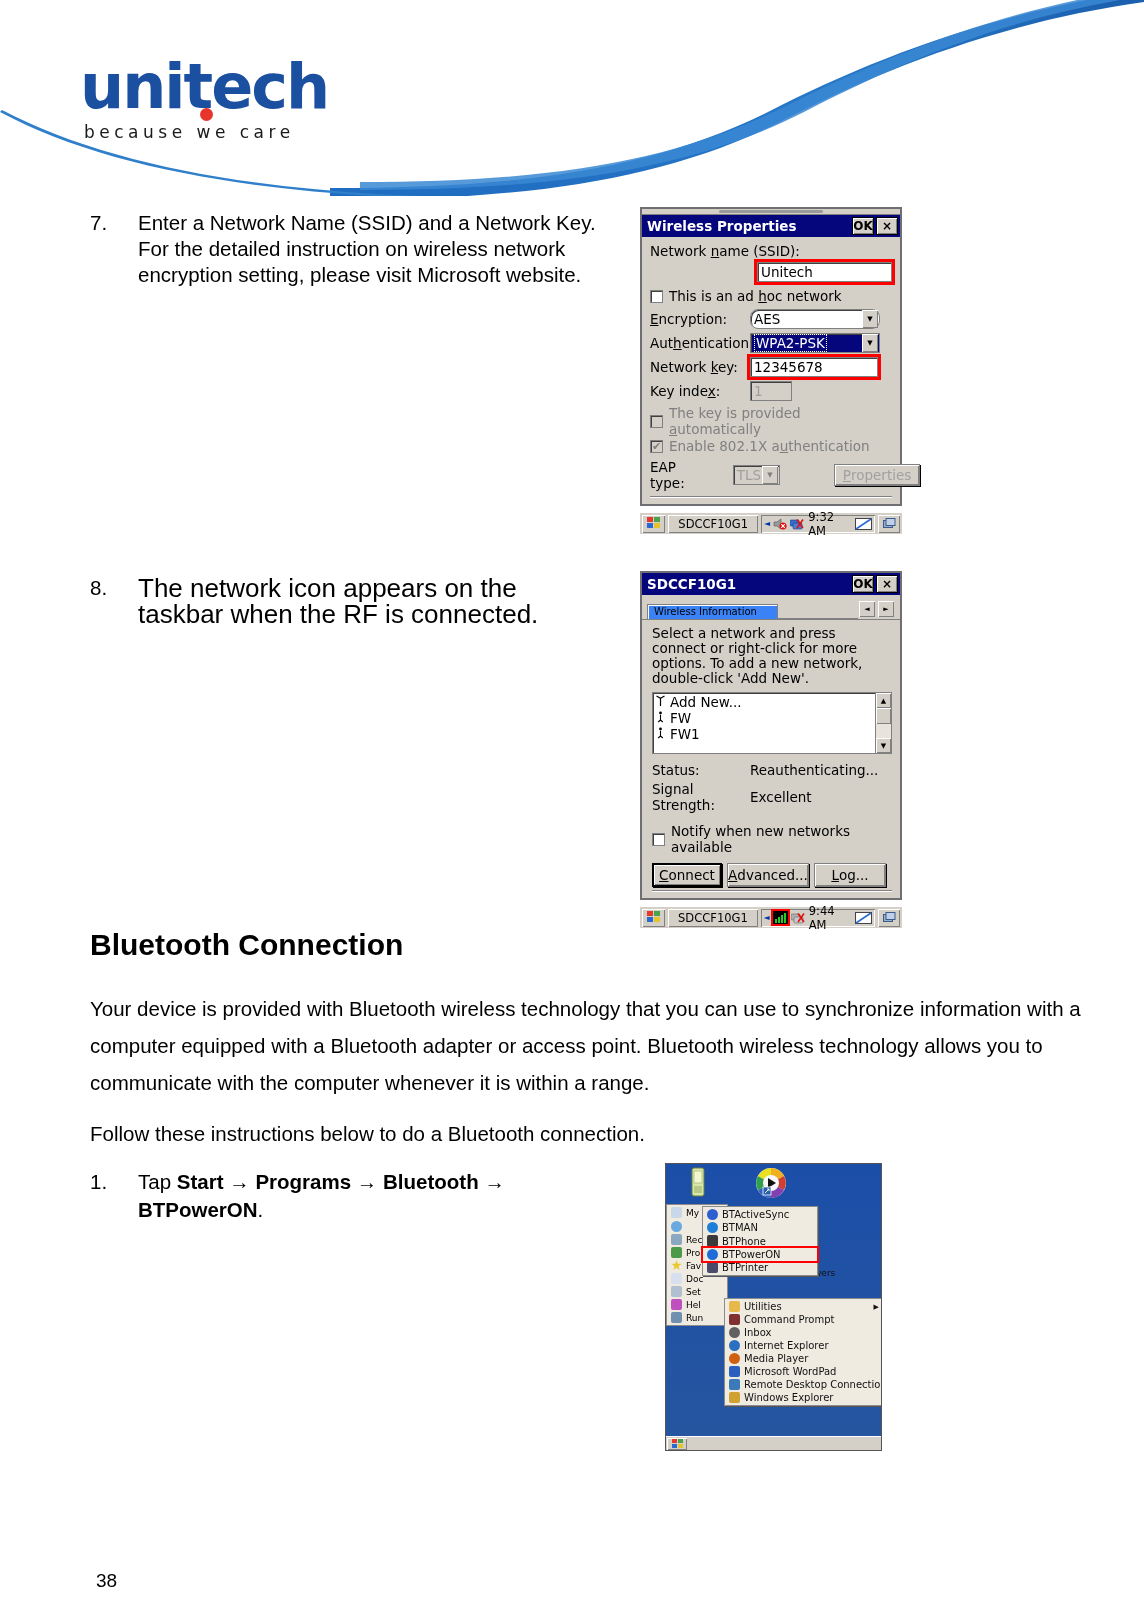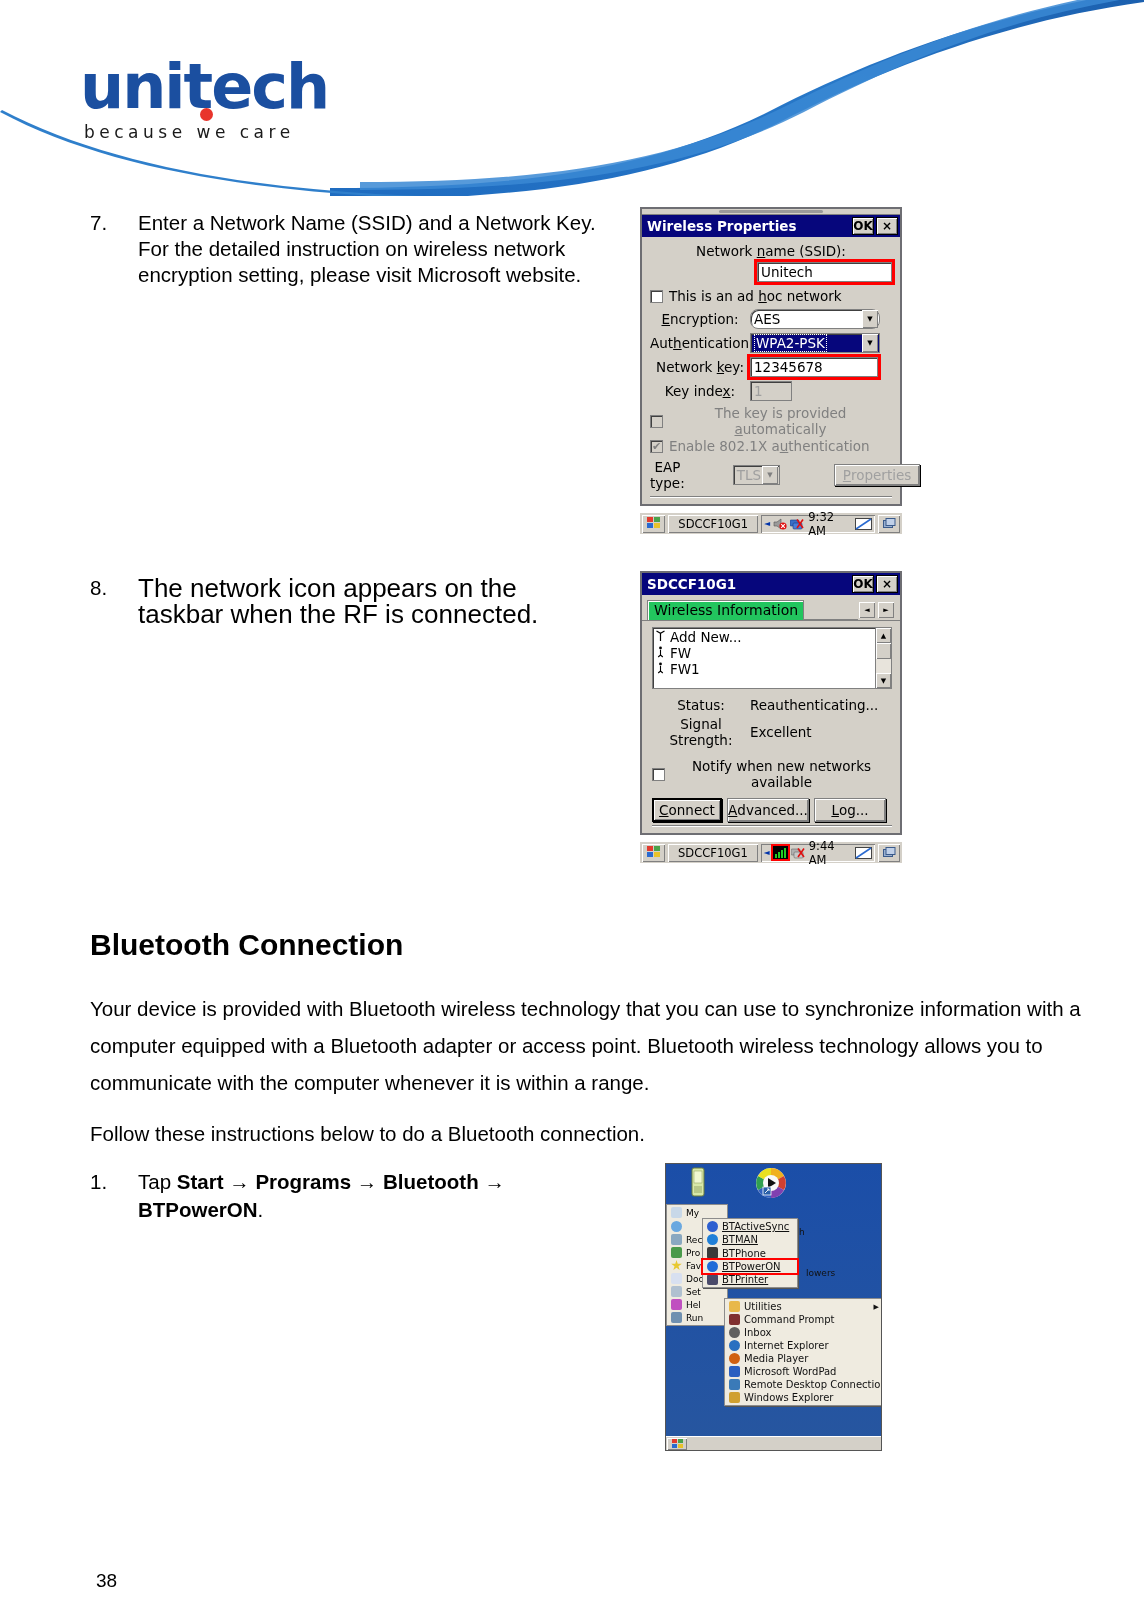--- a/index.html
+++ b/index.html
@@ -104,21 +104,21 @@
     color:#000;
     font-size:12px;
     font-weight:bold;
     min-width:22px; height:18px;
     display:flex; align-items:center; justify-content:center;
     box-shadow: inset 1px 1px 0 #fff, inset -1px -1px 0 #808080;
   }
   .dlgbody { padding:6px 8px 4px 8px; background:#d4d0c8; }
 
   .row { display:flex; align-items:center; margin-bottom:4px; }
-  .lbl { font-size:13.5px; color:#000;text-align:center; }
+  .lbl { font-size:13.5px; color:#000; }
   .lbl .u { text-decoration:underline; }
   .lbl.dis { color:#808080; }
 
   .txtbox {
     background:#fff;
     border:1px solid #808080;
     box-shadow: inset 1px 1px 0 #404040;
     height:20px;
     font-size:13.5px;
     display:flex; align-items:center;
@@ -192,26 +192,26 @@
     display:flex; align-items:center; justify-content:center;
     padding:0 4px;
   }
   .tb-start { width:24px; padding:0; }
   .tb-tray { display:flex; align-items:center; gap:3px; padding:0 3px; height:18px;
              box-shadow: inset 1px 1px 0 #808080, inset -1px -1px 0 #fff; }
 
   
   .tabstrip { display:flex; align-items:flex-end; background:#d4d0c8; padding-top:2px; }
   .tab {
-    font-size:14px;
-    background:#22c55e;
+    font-size:10px;
+    background:#3b82f6;
     box-shadow: inset 1px 1px 0 #fff;
     border:1px solid #808080;
     border-bottom:none;
-    padding:1px 5px 2px 6px;
+    padding:1px 20px 2px 6px;
   }
   .tabspacer { flex:1; border-bottom:1px solid #808080; height:100%; }
 
   .listbox {
     background:#fff;
     border:1px solid #808080;
     box-shadow: inset 1px 1px 0 #404040;
     display:flex;
   }
   .listitems { flex:1; padding:1px 2px; font-size:13.5px; }
@@ -437,20 +437,21 @@
         <span class="tabspacer"></span>
         <span style="display:flex; gap:1px; margin-bottom:1px;">
           <span class="arrowbtn" style="width:14px;height:16px;">◄</span>
           <span class="arrowbtn" style="width:14px;height:16px;">►</span>
         </span>
       </div>
     </div>
 
     <div class="dlgbody" style="padding:6px 8px 4px 10px; border-top:1px solid #808080;">
 
+      <div class="lbl" style="line-height:15px; margin-bottom:6px;">Select a network and press connect or right-click for more options.  To add a new network, double-click 'Add New'.</div>
 
       <div class="listbox" style="height:62px; margin-bottom:8px;">
         <div class="listitems">
           <div>
             <span style="display:inline-block;width:11px;">
               <svg width="11" height="12" viewBox="0 0 11 12">
                   <path d="M5.5 3v8M1.5 1l4 2.2L9.5 1" stroke="#000" stroke-width="1.2" fill="none"></path>
                 </svg>
             </span>
             <span>Add New...</span>
@@ -634,21 +635,21 @@
     </div>
     <div class="bt-mi" style="padding-right:2px;">
       <span class="bt-ico" style="background:#7090b0;"></span>
       <span>Run</span>
     </div>
   </div>
 
   <div class="bt-deskicon" style="left:133px; top:63px; color:#111; font-size:9px;">h</div>
   <div class="bt-deskicon" style="left:140px; top:104px; color:#111; font-size:9px;">lowers</div>
 
-  <div class="bt-menu" style="left:36px; top:54px; width:96px;text-decoration:underline;">
+  <div class="bt-menu" style="left:36px; top:42px; width:116px;">
     <div class="bt-mi">
       <span class="bt-ico" style="background:#2d5fd0;border-radius:50%;"></span>
       <span>BTActiveSync</span>
     </div>
     <div class="bt-mi">
       <span class="bt-ico" style="background:#1f7fd8;border-radius:50%;"></span>
       <span>BTMAN</span>
     </div>
     <div class="bt-mi">
       <span class="bt-ico" style="background:#3a3a3a;width:7px;height:12px;border-radius:2px;"></span>

